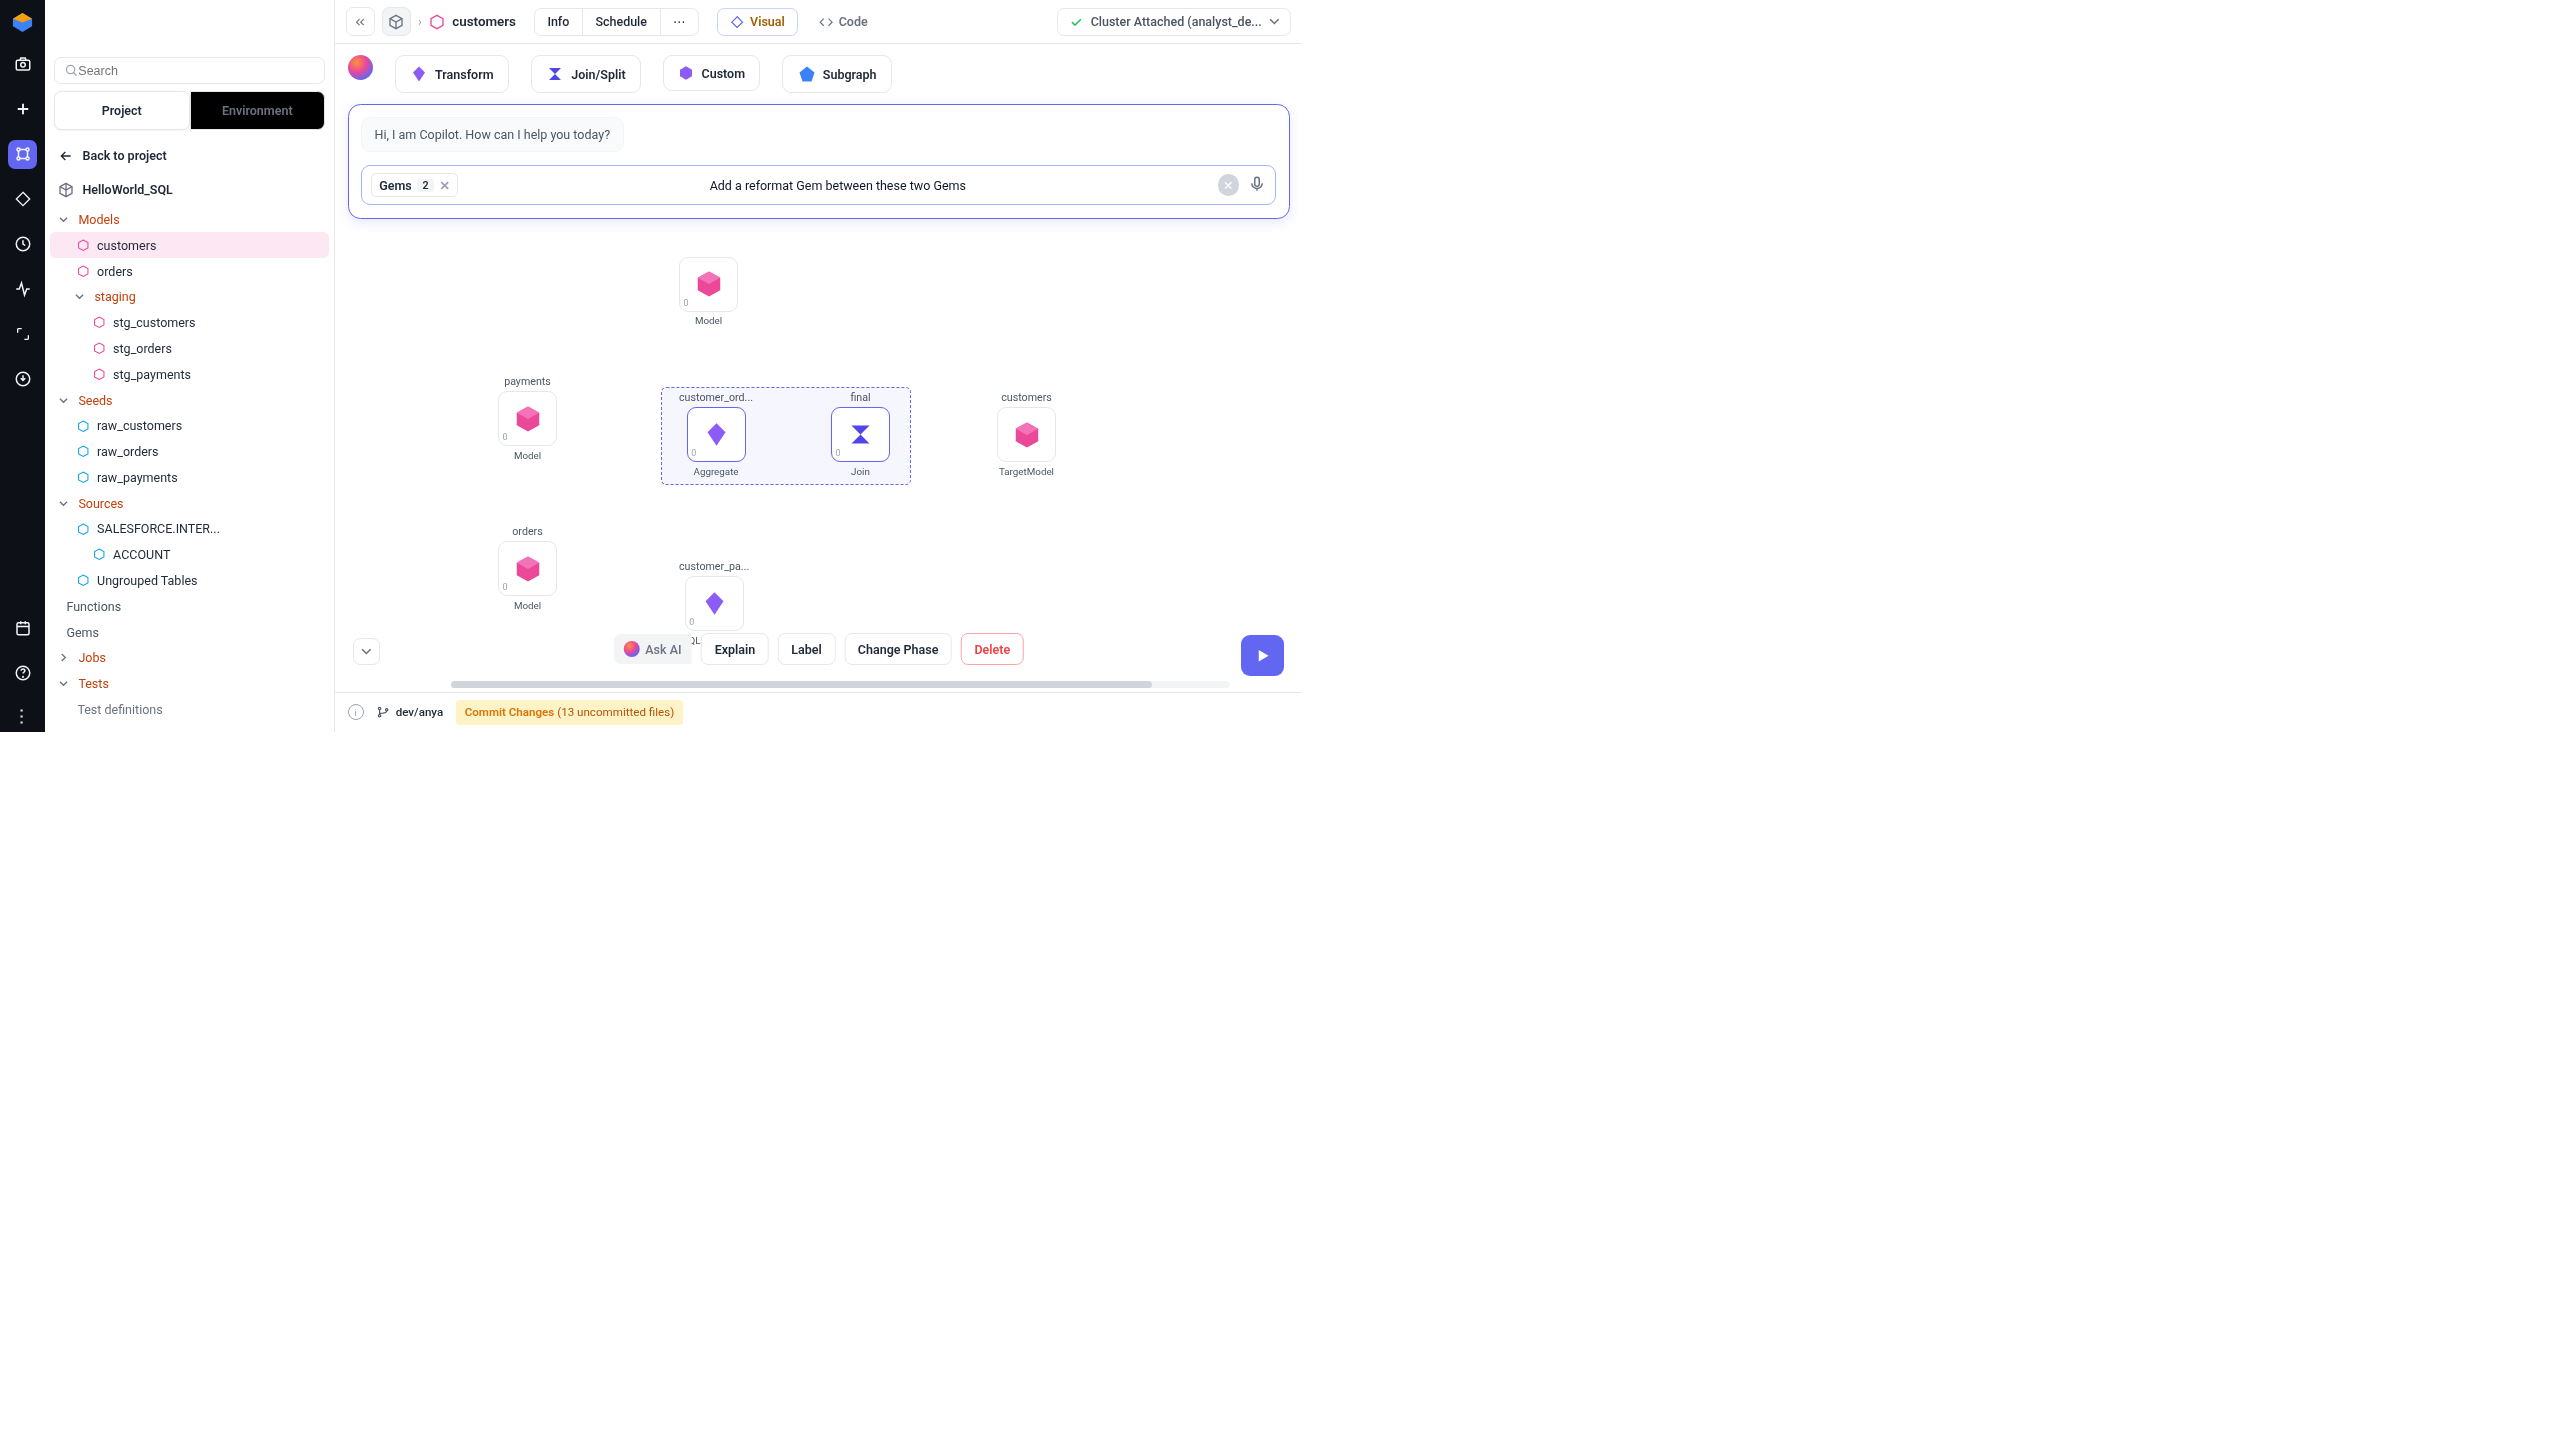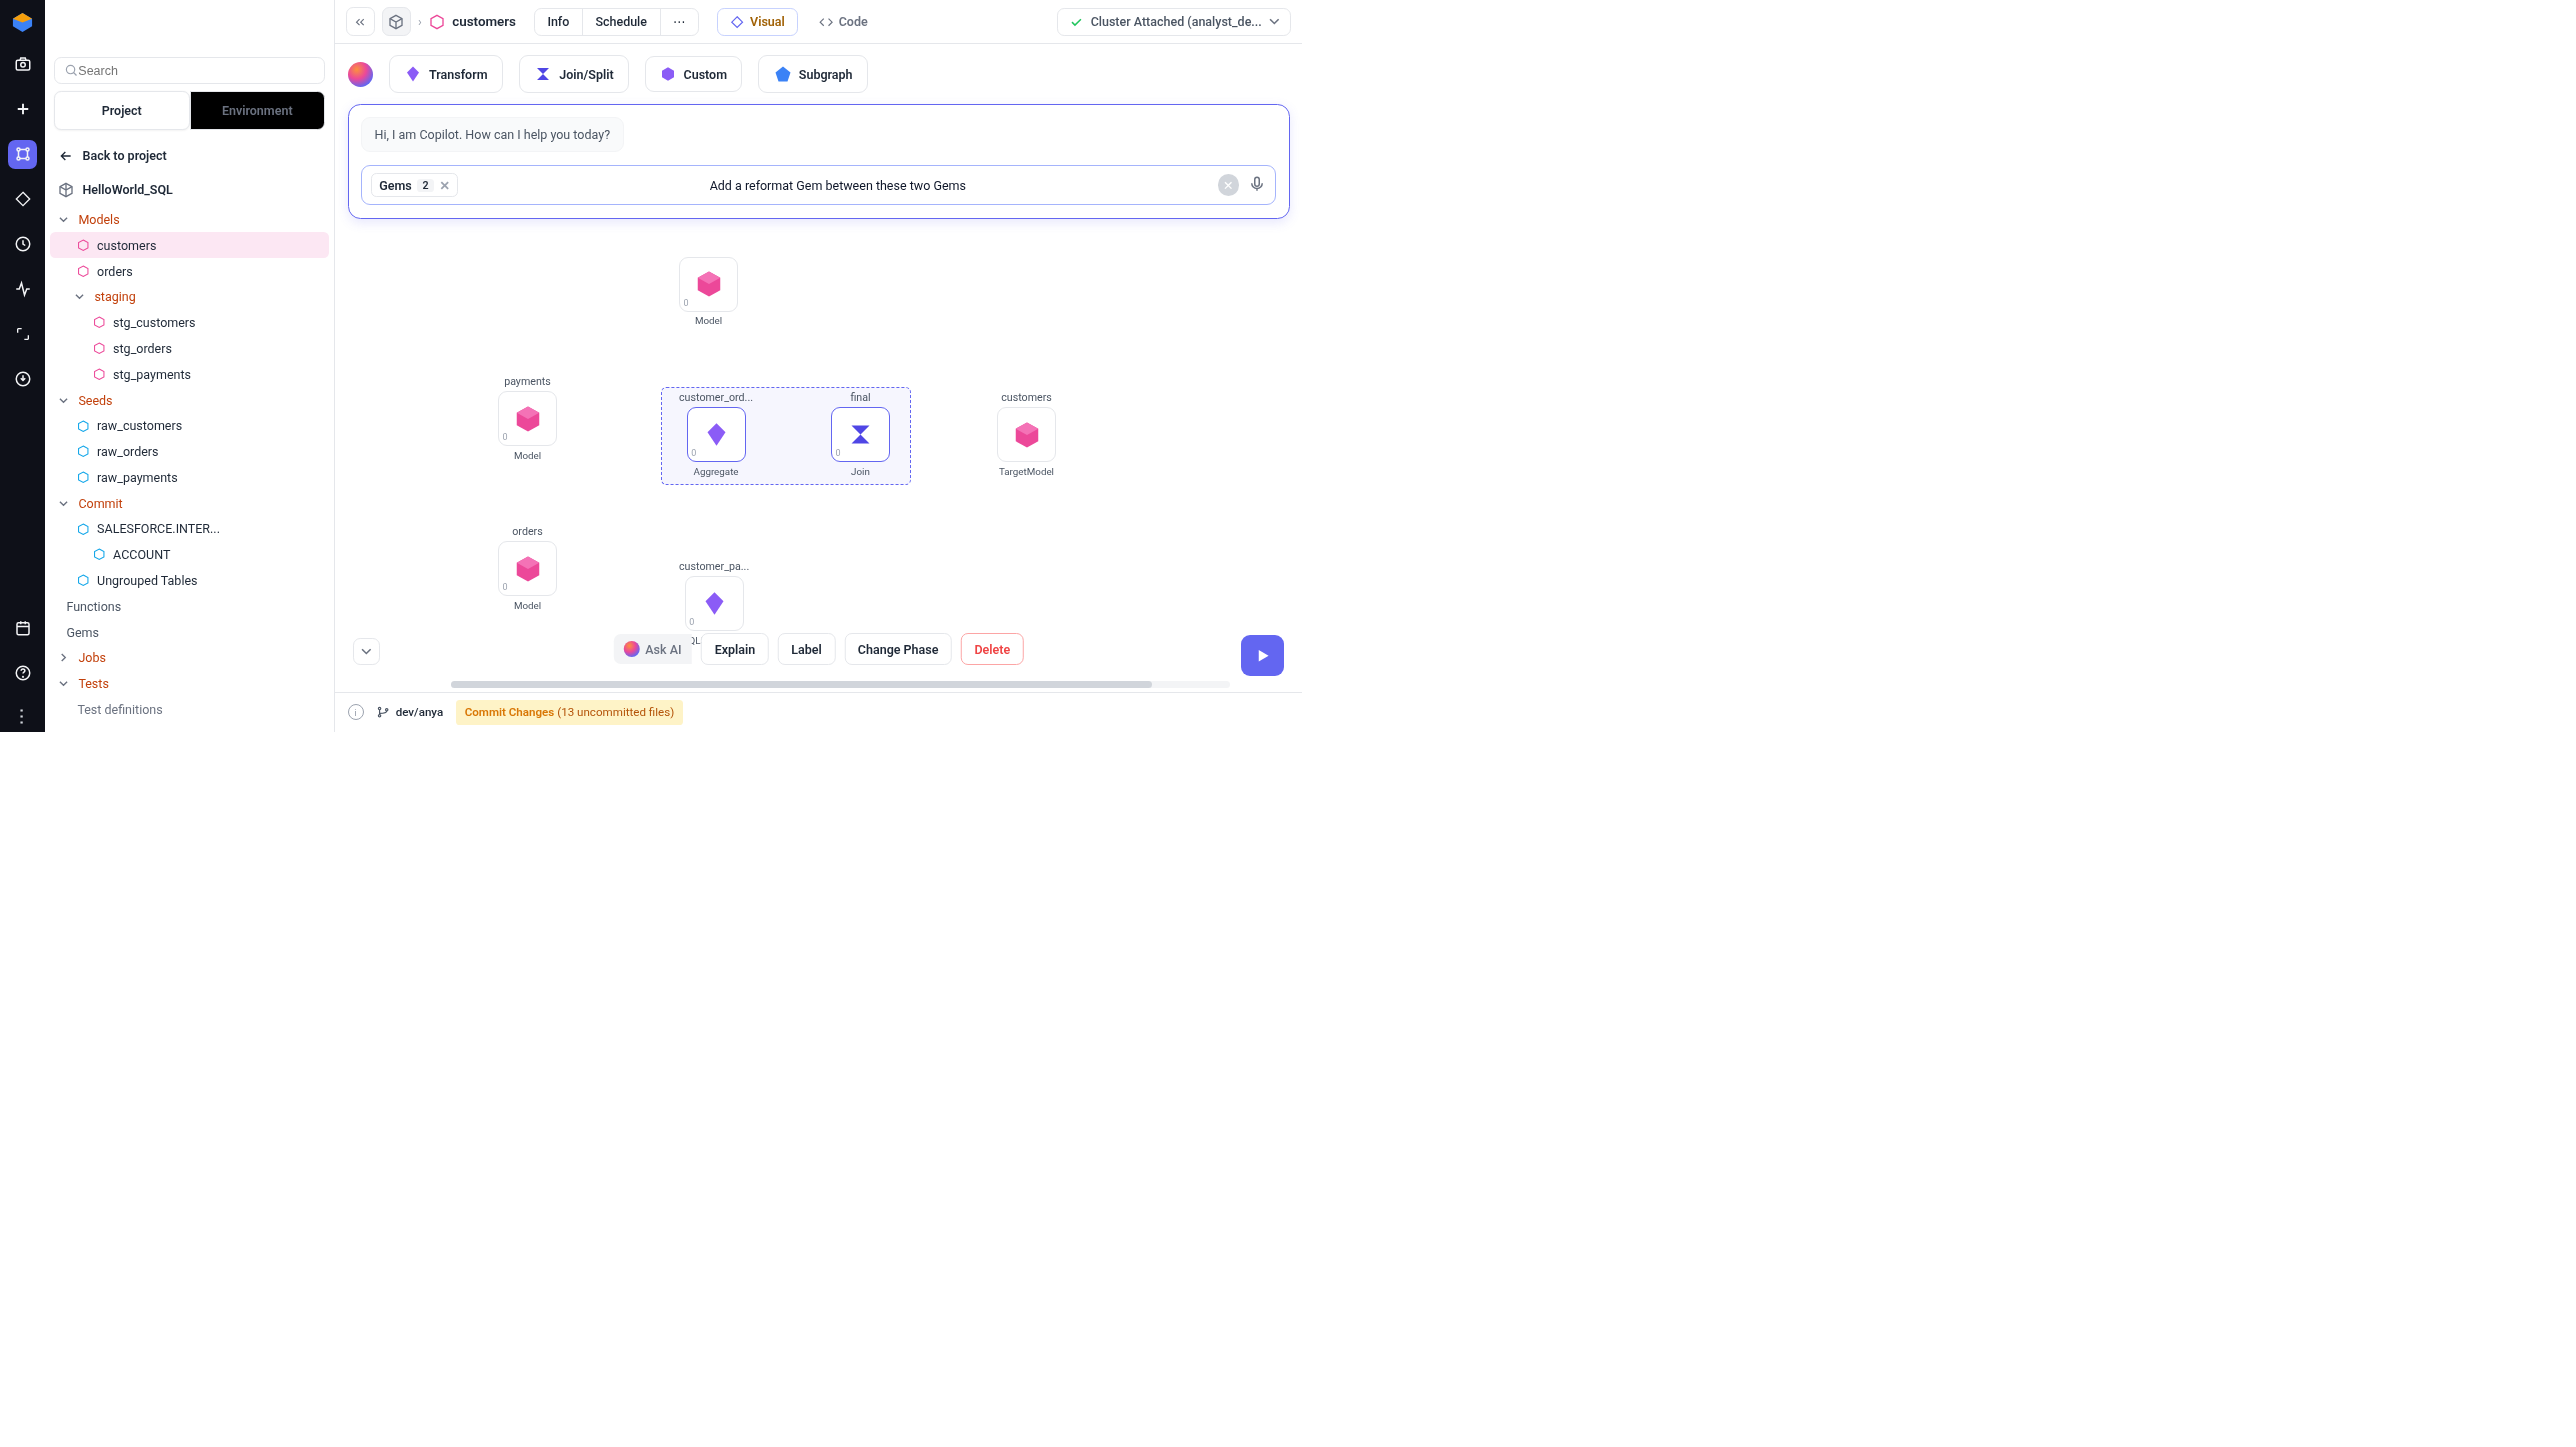--- a/index.html
+++ b/index.html
@@ -145,21 +145,21 @@
   display: flex; align-items: center; gap: 7.2px;
   border: 0.9px solid #e5e7eb;
   border-radius: 7.2px;
   padding: 5.4px 10.7px;
   cursor: pointer;
   color: #4b5563;
   font-weight: 500;
 }
 
 .toolbar {
-  display: flex; align-items: center; gap: 16px;
+  display: flex; align-items: flex-start; gap: 22px;
   padding: 10.7px 12.5px;
 }
 .ai-orb {
   width: 25px; height: 25px; border-radius: 50%;
   background: radial-gradient(circle at 35% 30%, #fb923c, #ec4899 40%, #6366f1 75%, #3b82f6);
 }
 .tool-btn {
   display: flex; align-items: center; gap: 7.2px;
   border: 0.9px solid #e5e7eb;
   border-radius: 9px;
@@ -462,21 +462,21 @@
       <div class="tree-item">
         <svg class="hex" viewBox="0 0 24 24">
             <polygon points="12,2 21,7 21,17 12,22 3,17 3,7" fill="none" stroke="#0ea5e9" stroke-width="2"></polygon>
           </svg>
         <span>raw_payments</span>
       </div>
       <div class="tree-group">
         <svg width="9" height="9" viewBox="0 0 10 10">
             <path d="M1 3l4 4 4-4" fill="none" stroke="#6b7280" stroke-width="1.5"></path>
           </svg>
-        <span>Commit</span>
+        <span>Sources</span>
       </div>
       <div class="tree-item">
         <svg class="hex" viewBox="0 0 24 24">
             <polygon points="12,2 21,7 21,17 12,22 3,17 3,7" fill="none" stroke="#0ea5e9" stroke-width="2"></polygon>
           </svg>
         <span>SALESFORCE.INTER...</span>
       </div>
       <div class="tree-item indent2">
         <svg class="hex" viewBox="0 0 24 24">
             <polygon points="12,2 21,7 21,17 12,22 3,17 3,7" fill="none" stroke="#0ea5e9" stroke-width="2"></polygon>

